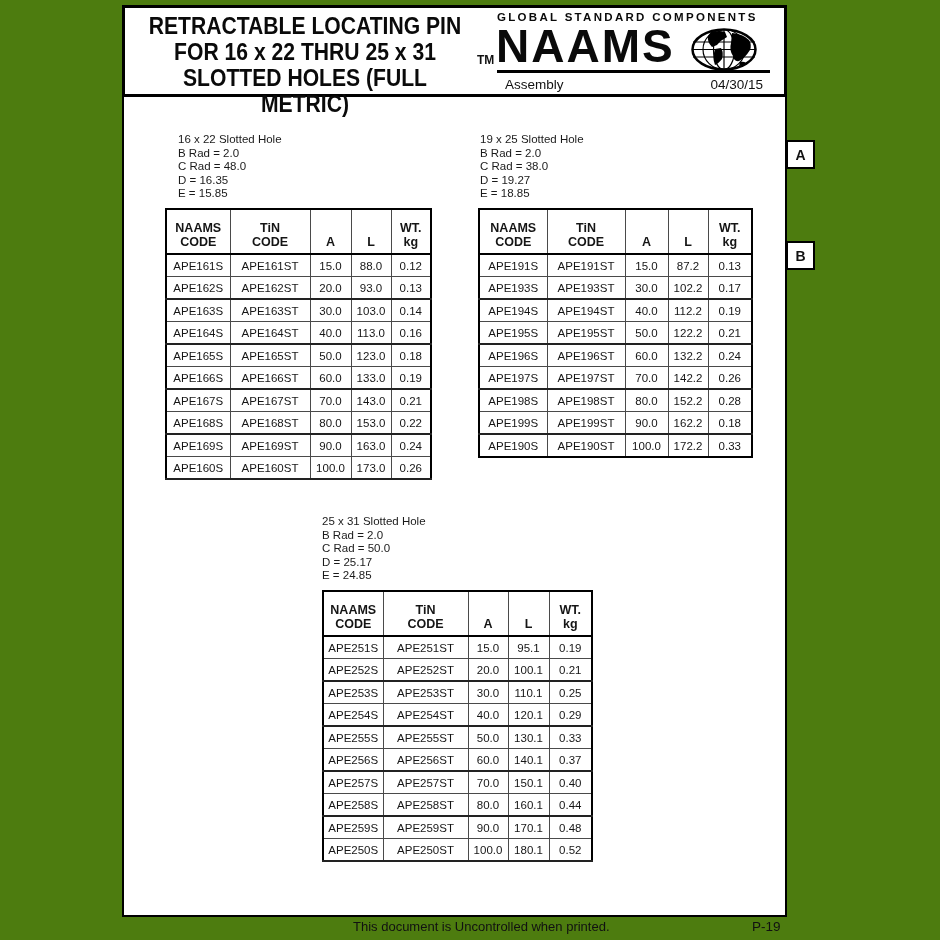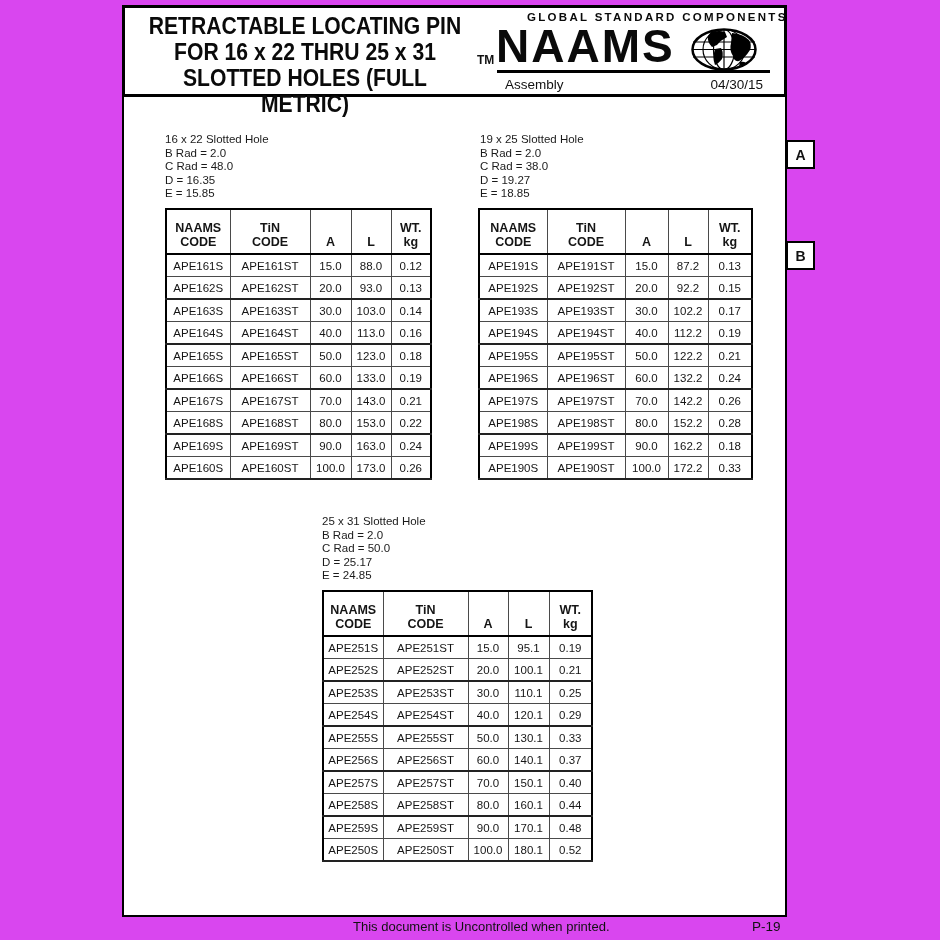--- a/index.html
+++ b/index.html
@@ -1,45 +1,45 @@
 <!DOCTYPE html>
 <html><head>
 <meta charset="utf-8">
 <style>
   html,body{margin:0;padding:0;background:#fff;}
-  .page{position:relative;width:940px;height:940px;background:#d946ef;overflow:hidden;
+  .page{position:relative;width:940px;height:940px;background:#4d7c0f;overflow:hidden;
         font-family:"Liberation Sans", sans-serif;color:#111;}
   
   .main-box{position:absolute;left:122px;top:5px;width:665px;height:912px;
             border:2px solid #000;box-sizing:border-box;background:#fff;}
   .header-box{position:absolute;left:122px;top:5px;width:665px;height:92px;
               border:3px solid #000;box-sizing:border-box;background:#fff;}
   
   .title-block{position:absolute;left:127px;top:13px;width:356px;text-align:center;
                font-weight:bold;font-size:24px;line-height:26px;white-space:pre-line;
                transform:scaleX(0.88);transform-origin:50% 0;color:#0a0a0a;}
   
   .gsc{position:absolute;left:497px;top:11px;font-size:11.5px;font-weight:bold;
-       letter-spacing:2.3px;white-space:nowrap;color:#0a0a0a;margin-left:30px;}
+       letter-spacing:2.3px;white-space:nowrap;color:#0a0a0a;}
   .naams{position:absolute;left:496px;top:24px;font-size:46px;line-height:44px;
          font-weight:bold;letter-spacing:2px;color:#0a0a0a;}
   .tm{position:absolute;left:477px;top:53px;font-size:12px;font-weight:bold;}
   .globe{position:absolute;left:691px;top:28px;width:66px;height:43px;}
   .brand-rule{position:absolute;left:497px;top:70px;width:273px;height:3px;background:#000;}
   .assembly-row{position:absolute;left:505px;top:77px;width:258px;display:flex;
                 justify-content:space-between;font-size:13.5px;}
   
   .marker{position:absolute;width:29px;height:29px;border:2px solid #000;box-sizing:border-box;
           background:#fff;display:flex;align-items:center;justify-content:center;
           font-size:14px;font-weight:bold;}
   .marker-a{left:786px;top:140px;}
   .marker-b{left:786px;top:241px;}
   
   .tlabel{position:absolute;font-size:11.5px;line-height:13.6px;white-space:pre-line;color:#1a1a1a;}
-  .tlabel-1{left:165px;top:133px;}
+  .tlabel-1{left:178px;top:133px;}
   .tlabel-2{left:480px;top:133px;}
   .tlabel-3{left:322px;top:515px;}
   .twrap{position:absolute;}
   .twrap-1{left:165px;top:208px;}
   .twrap-2{left:478px;top:208px;}
   .twrap-3{left:322px;top:590px;}
   table.dtable{border-collapse:collapse;table-layout:fixed;background:#fff;
                border:2px solid #000;}
   .dtable th,.dtable td{border:1px solid #4a4a4a;text-align:center;padding:0;
                         overflow:hidden;color:#151515;}
@@ -229,27 +229,20 @@
         </thead>
         <tbody>
           <tr>
             <td>APE191S</td>
             <td>APE191ST</td>
             <td>15.0</td>
             <td>87.2</td>
             <td>0.13</td>
           </tr>
           <tr>
-            <td>APE192S</td>
-            <td>APE192ST</td>
-            <td>20.0</td>
-            <td>92.2</td>
-            <td>0.15</td>
-          </tr>
-          <tr>
             <td>APE193S</td>
             <td>APE193ST</td>
             <td>30.0</td>
             <td>102.2</td>
             <td>0.17</td>
           </tr>
           <tr>
             <td>APE194S</td>
             <td>APE194ST</td>
             <td>40.0</td>

